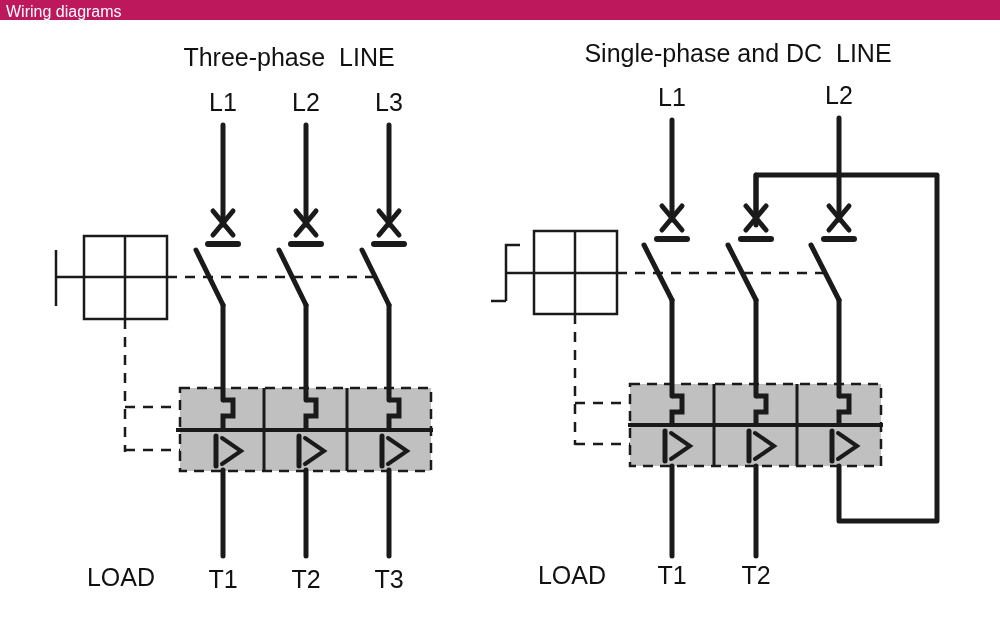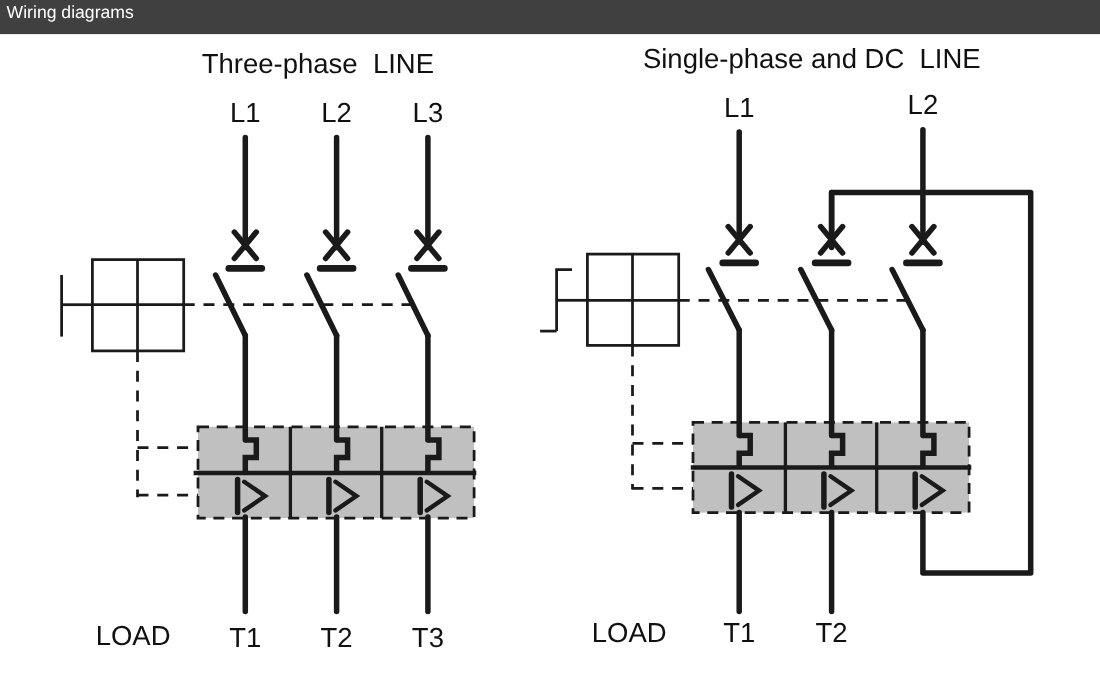--- a/index.html
+++ b/index.html
@@ -1,17 +1,17 @@
 <!DOCTYPE html>
 <html><head>
 <meta charset="utf-8">
 <style>
   html,body{margin:0;padding:0;background:#fff;}
   body{width:1000px;height:620px;overflow:hidden;position:relative;font-family:"Liberation Sans",sans-serif;}
-  .header{position:absolute;left:0;top:0;width:1000px;height:31px;background:#404040;color:#fff;font-size:16px;line-height:24px;padding-left:6px;box-sizing:border-box;}
+  .header{position:absolute;left:0;top:0;width:1000px;height:20px;background:#be185d;color:#fff;font-size:16px;line-height:24px;padding-left:6px;box-sizing:border-box;}
   svg{position:absolute;left:0;top:0;}
   .lbl{font-family:"Liberation Sans",sans-serif;fill:#111;}
 </style>
 </head>
 <body>
 
 <div class="header">Wiring diagrams</div>
 
 <svg width="1000" height="620" viewBox="0 0 1000 620">
   <defs>

